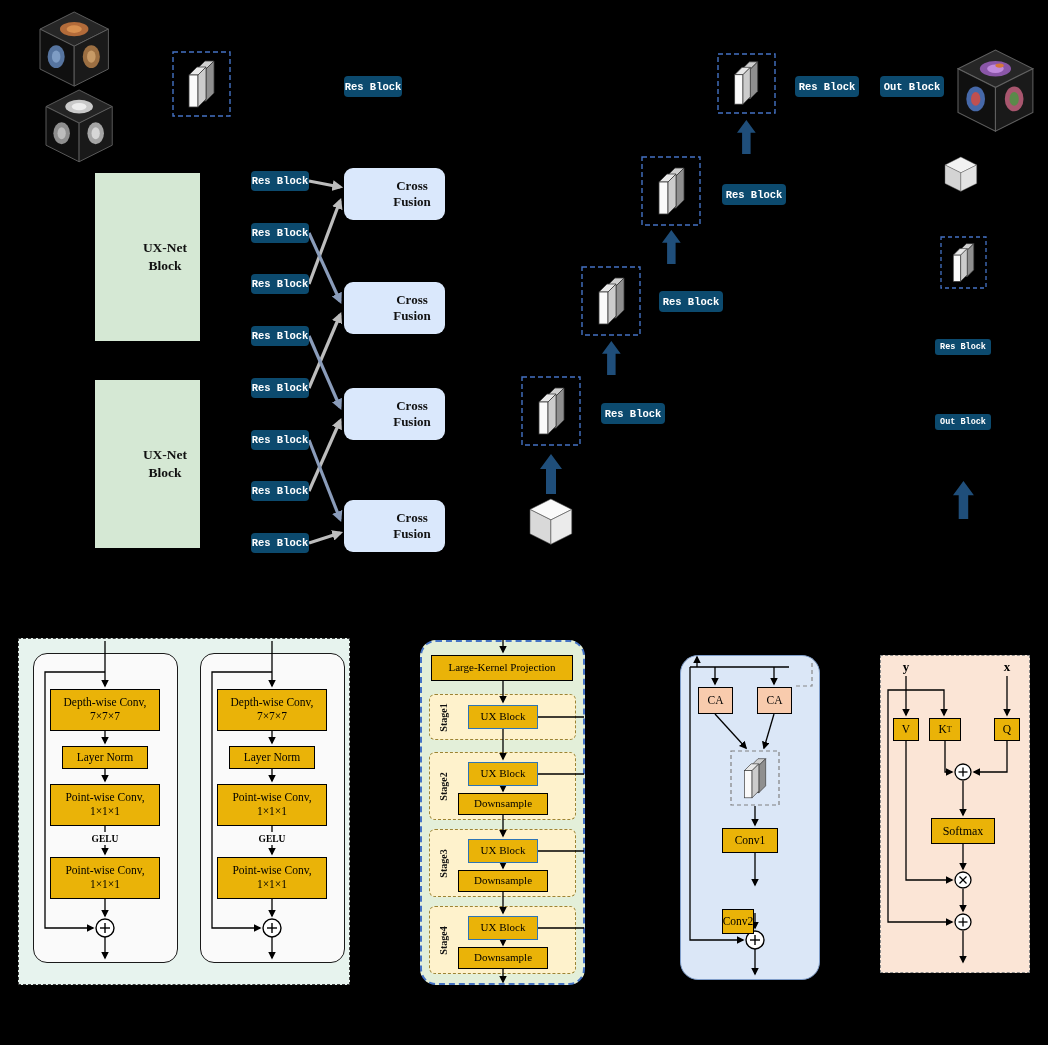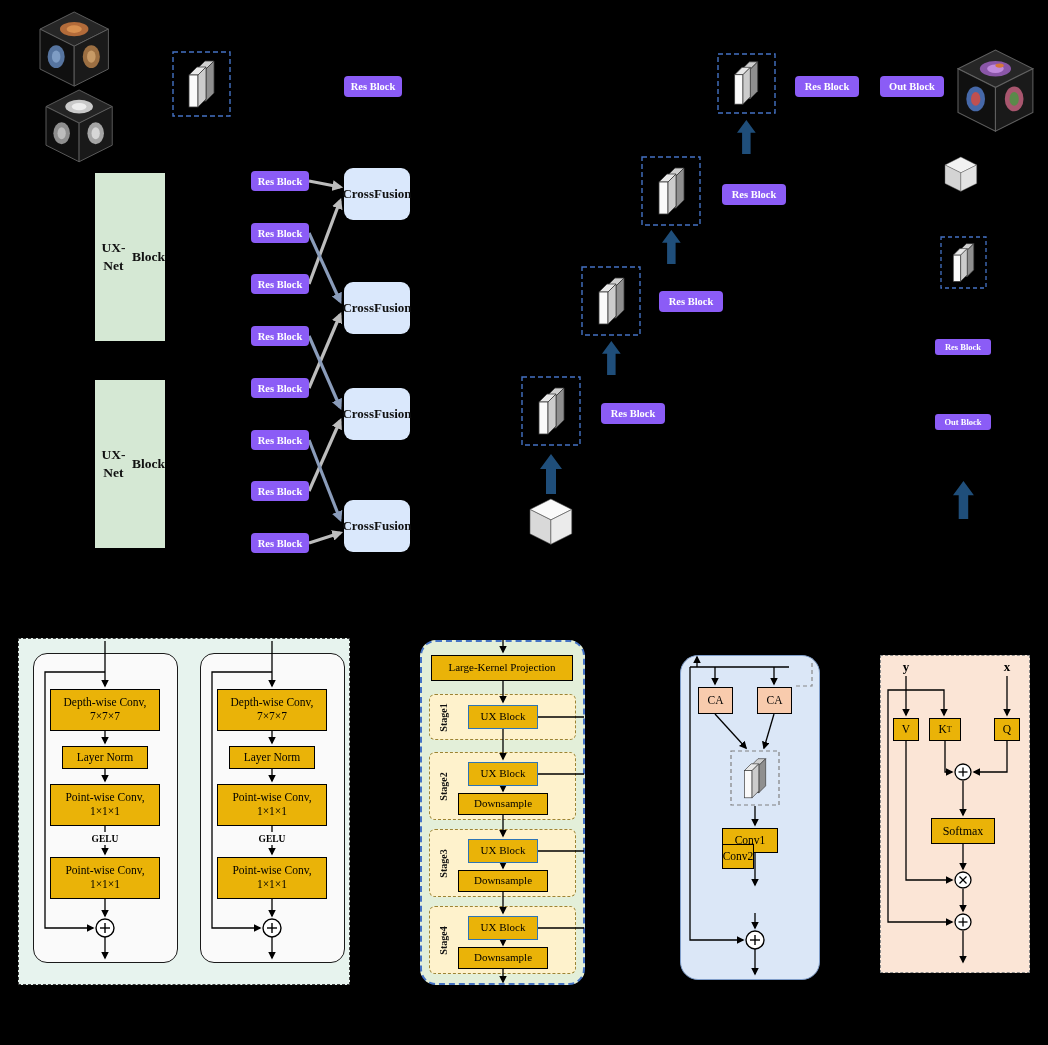--- a/index.html
+++ b/index.html
@@ -1,25 +1,25 @@
 <!DOCTYPE html>
 <html><head>
 <meta charset="utf-8">
 <style>
   html,body{margin:0;padding:0;background:#000;}
   #canvas{position:relative;width:1048px;height:1045px;background:#000;
     font-family:"Liberation Serif","DejaVu Serif",serif;overflow:hidden;}
   #overlay{position:absolute;left:0;top:0;z-index:2;pointer-events:none;}
   .panel{position:absolute;z-index:1;box-sizing:border-box;}
-  .badge{position:absolute;z-index:3;background:#8b5cf6;color:#fff;display:flex;
+  .badge{position:absolute;z-index:3;background:#0c4a6e;color:#fff;display:flex;
     align-items:center;justify-content:center;font-weight:bold;font-size:10.5px;
-    border-radius:4px;}
+    border-radius:4px;font-family:Liberation Mono, monospace;}
   .badge.sm{font-size:8.5px;border-radius:3px;}
-  .bigbox{position:absolute;z-index:3;display:flex;flex-direction:row;align-items:center;
-    justify-content:center;font-weight:bold;color:#111;text-align:center;}
+  .bigbox{position:absolute;z-index:3;display:flex;flex-direction:column;align-items:center;
+    justify-content:center;font-weight:bold;color:#111;text-align:center;padding-left:35px;}
   .uxnet{background:#d5e8d4;border-radius:0;font-size:13.5px;line-height:1.3;}
   .cf{background:#dae8fc;border-radius:9px;font-size:13px;line-height:1.2;}
   .wbox{position:absolute;z-index:3;background:#eab308;border:1px solid #000;display:flex;
     flex-direction:column;align-items:center;justify-content:center;text-align:center;
     font-size:11.5px;line-height:1.2;color:#000;box-sizing:border-box;}
   .wbox.blue{border:1.2px solid #2e75b6;}
   .stage-label{position:absolute;z-index:3;display:flex;align-items:center;justify-content:center;
     font-weight:bold;font-size:10px;color:#111;transform:rotate(-90deg);}
   .gelu{position:absolute;z-index:3;background:#fafafa;display:flex;align-items:center;
     justify-content:center;font-weight:bold;font-size:9.5px;color:#000;}
@@ -356,21 +356,21 @@
 
   <div class="wbox" style="left:698px;top:687px;width:35px;height:27px;background:#f8cbad;">
     <span>CA</span>
   </div>
   <div class="wbox" style="left:757px;top:687px;width:35px;height:27px;background:#f8cbad;">
     <span>CA</span>
   </div>
   <div class="wbox" style="left:722px;top:828px;width:56px;height:25px;">
     <span>Conv1</span>
   </div>
-  <div class="wbox" style="left:722px;top:844px;width:32px;height:25px;">
+  <div class="wbox" style="left:722px;top:909px;width:32px;height:25px;">
     <span>Conv2</span>
   </div>
 
   <div class="lbl" style="left:898px;top:659px;width:16px;height:16px;font-size:13px;">y</div>
   <div class="lbl" style="left:999px;top:659px;width:16px;height:16px;font-size:13px;">x</div>
   <div class="wbox" style="left:893px;top:718px;width:26px;height:23px;">
     <span>V</span>
   </div>
   <div class="wbox" style="left:929px;top:718px;width:32px;height:23px;flex-direction:row;">
     <span>K</span>

